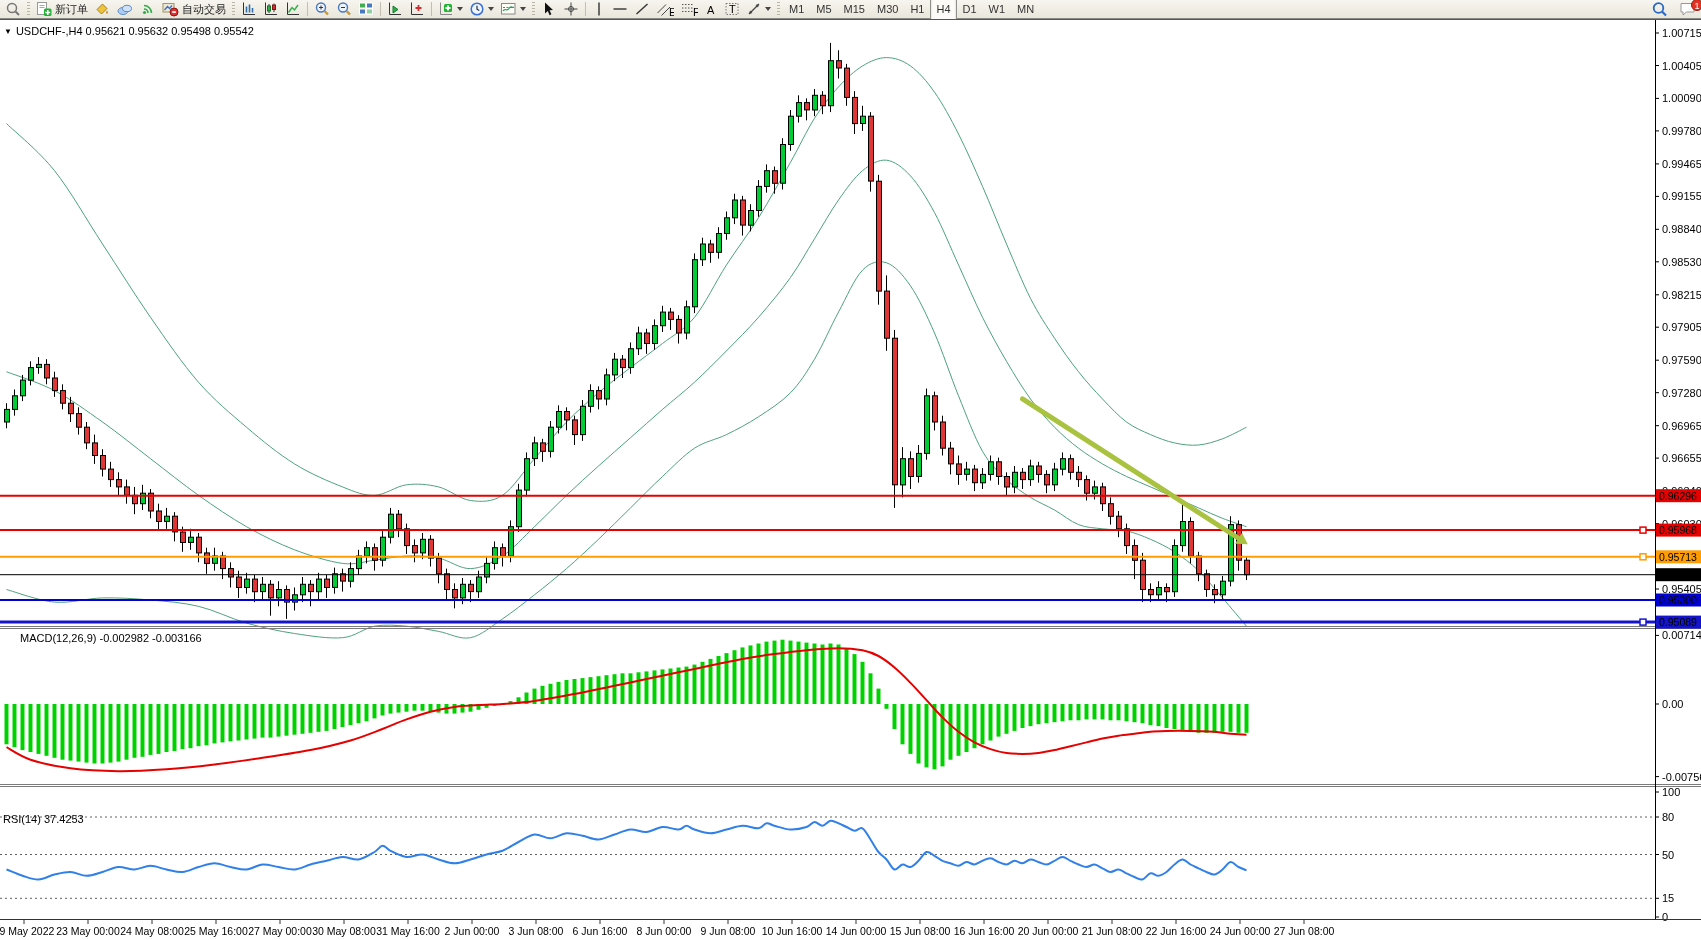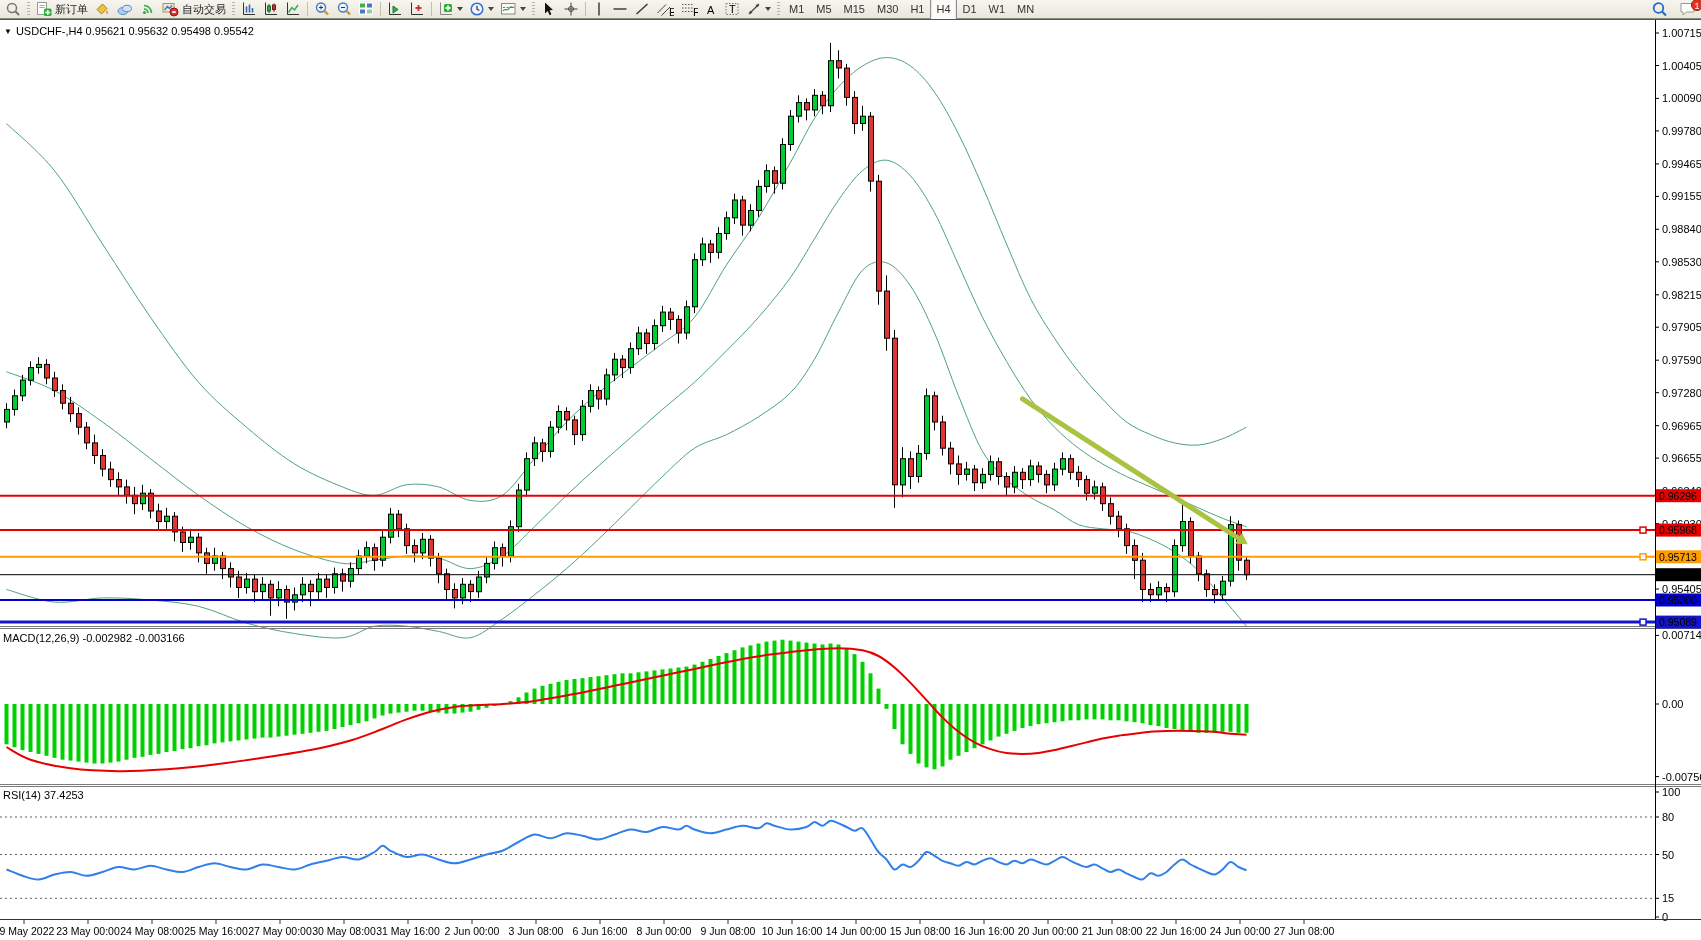--- a/index.html
+++ b/index.html
@@ -871,20 +871,20 @@
         <text x="1240" y="915" text-anchor="middle" class="tax">24 Jun 00:00</text>
         <line x1="1304" y1="899" x2="1304" y2="904" stroke="#333"></line>
         <text x="1304" y="915" text-anchor="middle" class="tax">27 Jun 08:00</text>
       </g>
     </svg>
 
   <div class="overlay" style="left:4px; top:5px;text-align:right;">
     <span class="oneclick">▼</span><span>USDCHF-,H4  0.95621 0.95632 0.95498 0.95542</span>
   </div>
 
-  <div class="overlay" style="left:3px; top:612px;">
+  <div class="overlay" style="left:20px; top:612px;">
     <span>MACD(12,26,9)</span>&nbsp;<span>-0.002982 -0.003166</span>
   </div>
 
-  <div class="overlay" style="left:3px; top:769px;">
+  <div class="overlay" style="left:3px; top:793px;">
     <span>RSI(14)</span>&nbsp;<span>37.4253</span>
   </div>
 </div>
 
 </body></html>

